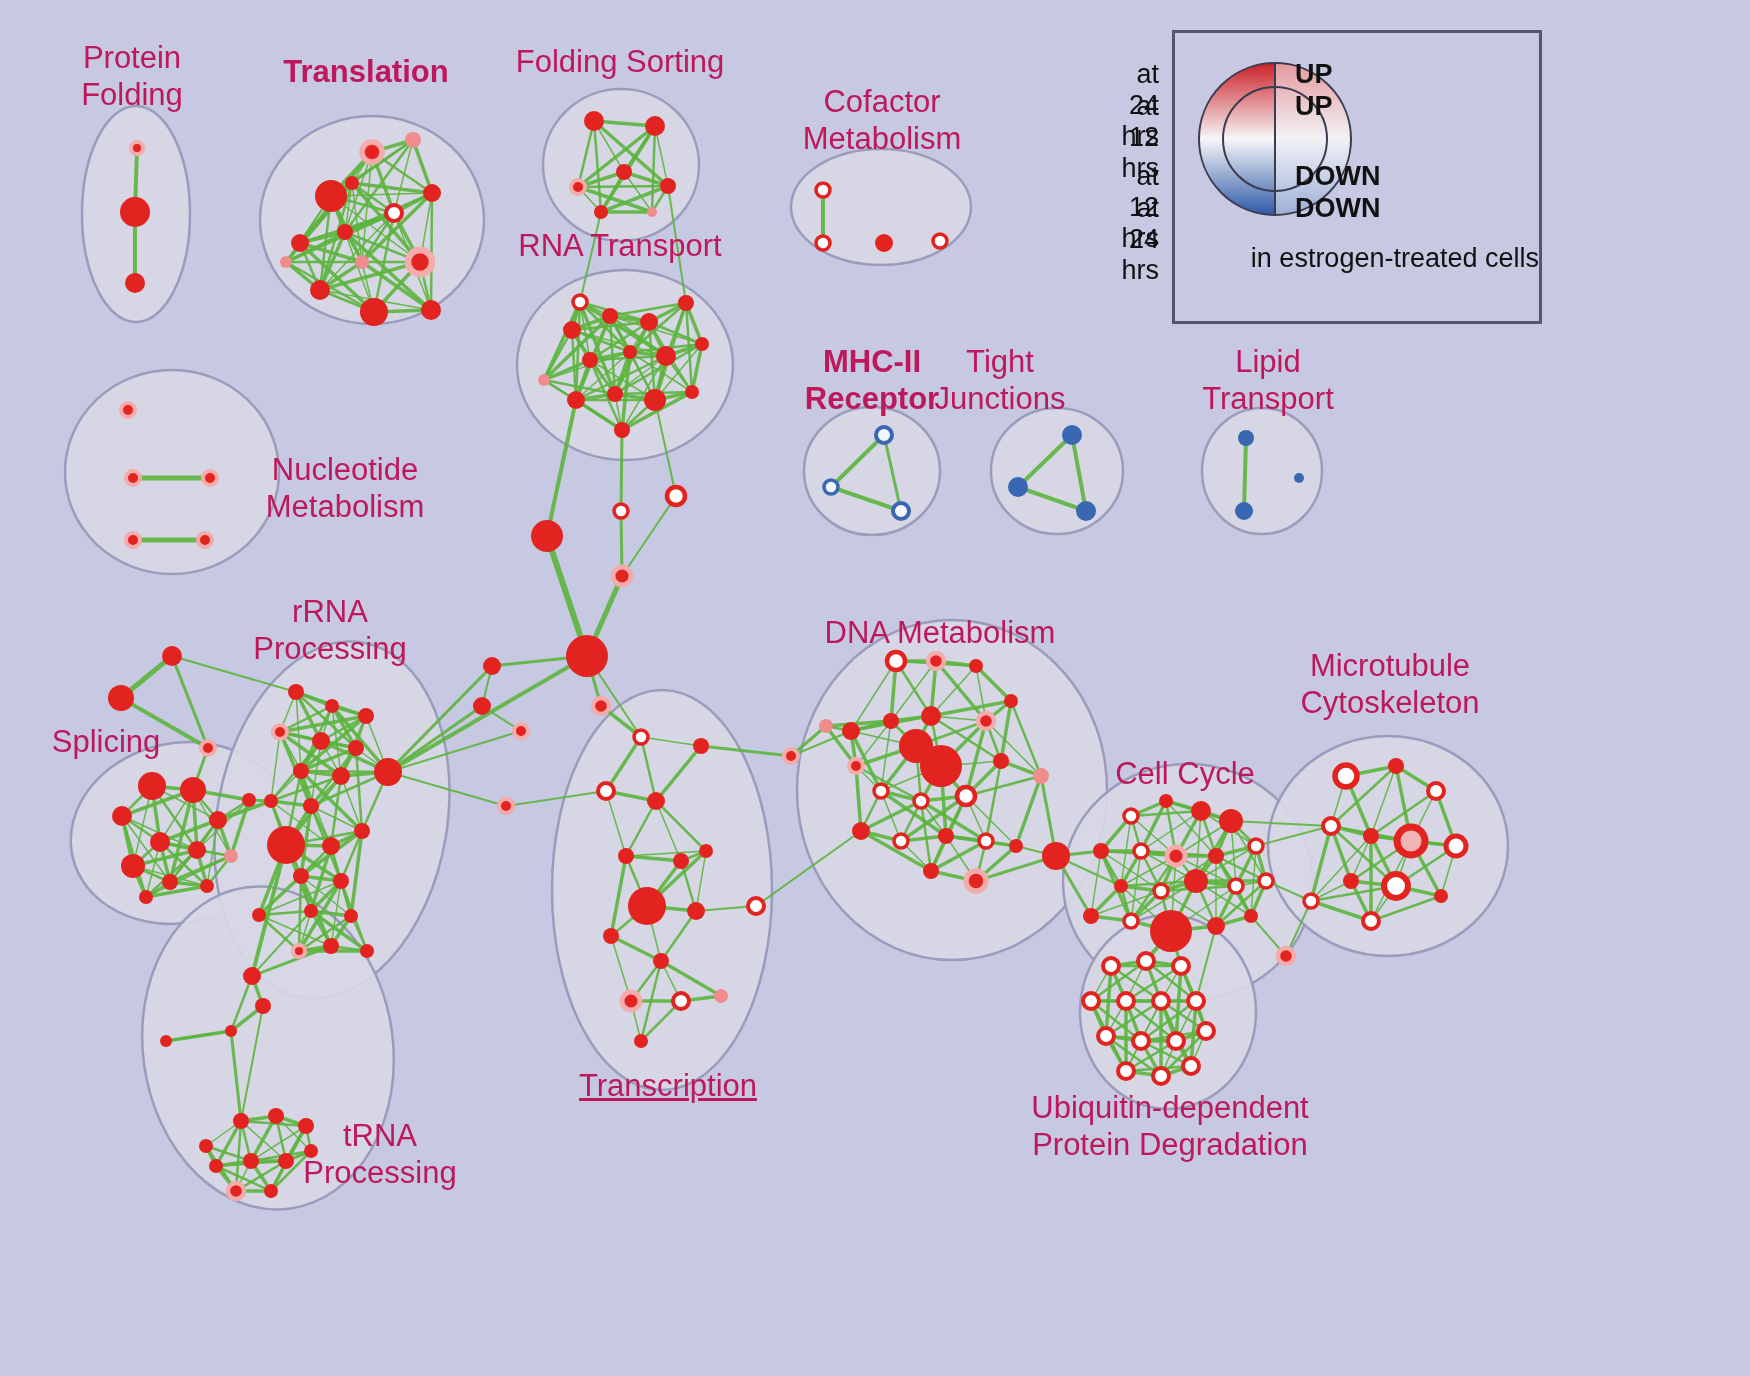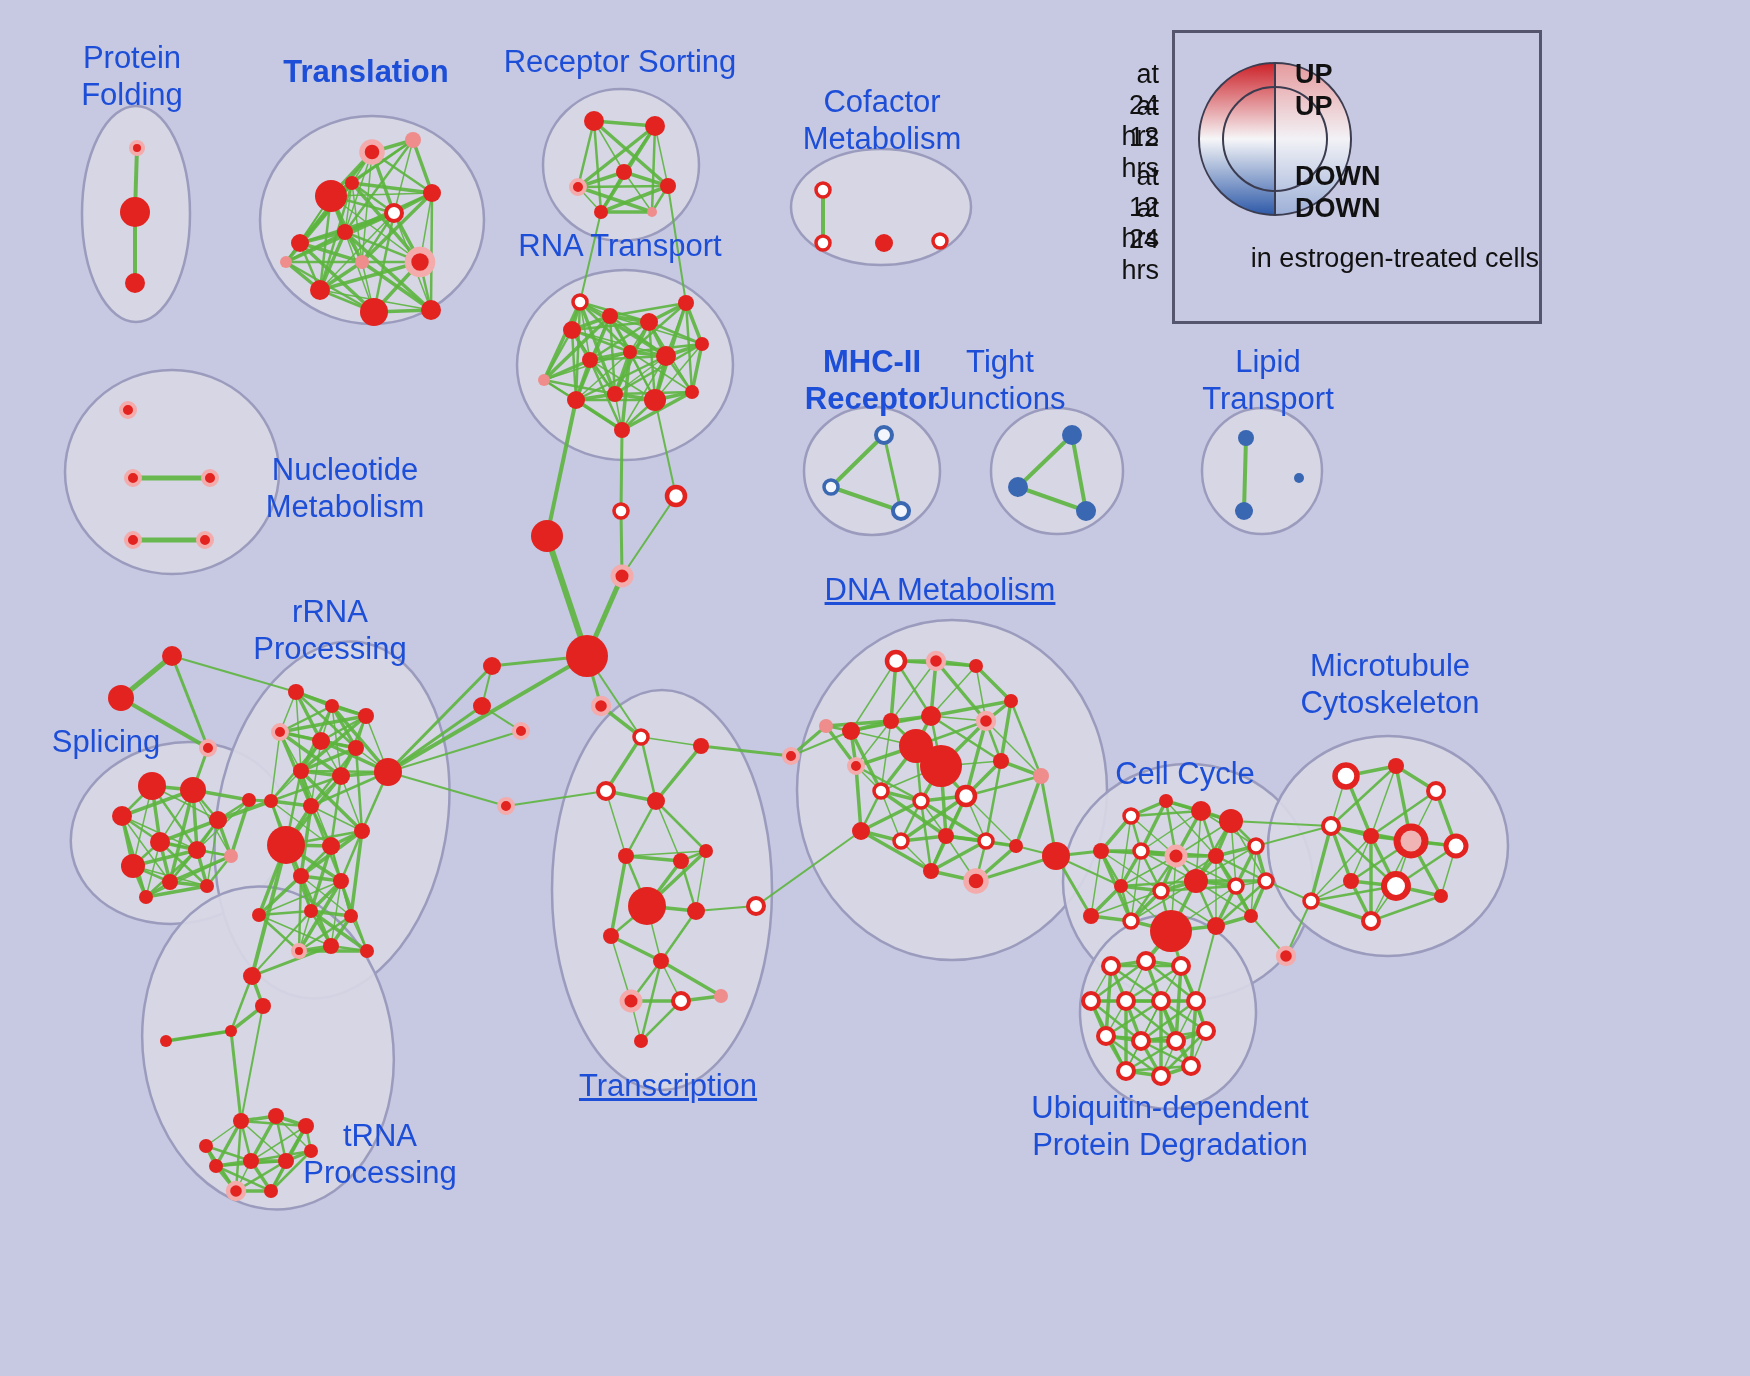--- a/index.html
+++ b/index.html
@@ -1,21 +1,21 @@
 <!DOCTYPE html>
 <html><head>
 <meta charset="utf-8">
 <style>
   html,body{margin:0;padding:0;background:#c7c8e2;}
   #stage{position:relative;width:1750px;height:1376px;background:#c7c8e2;overflow:hidden;
          font-family:"Liberation Sans",sans-serif;}
   #net{position:absolute;left:0;top:0;}
   #labels{position:absolute;left:0;top:0;width:100%;height:100%;pointer-events:none;}
   .cluster-label{position:absolute;transform:translateX(-50%);text-align:center;
-                 font-size:31px;color:#1d4ed8;line-height:1.18;white-space:pre-line;font-weight:500;}
+                 font-size:31px;color:#be185d;line-height:1.18;white-space:pre-line;font-weight:500;}
   
   #legend{position:absolute;left:1172px;top:30px;width:364px;height:288px;
           border:3px solid #55566e;background:#c7c8e2;}
   #legend-glyph{position:absolute;left:14px;top:20px;}
   .lg-row{position:absolute;font-size:27px;color:#111;}
   .lg-word{position:absolute;left:120px;font-weight:bold;}
   .lg-time{position:absolute;right:16px;text-align:right;}
   .lg-row-0{top:26px;} .lg-row-1{top:58px;} .lg-row-2{top:128px;} .lg-row-3{top:160px;}
   .lg-caption{position:absolute;width:100%;text-align:right;font-size:27px;color:#111;}
   #lg-cap1{top:210px;} #lg-cap2{top:244px;}
@@ -949,39 +949,39 @@
         <circle cx="1286" cy="956" r="8" fill="#e2231f" stroke="#f3abab" stroke-width="4.4"></circle>
         <circle cx="172" cy="656" r="10" fill="#e2231f"></circle>
         <circle cx="121" cy="698" r="13" fill="#e2231f"></circle>
         <circle cx="208" cy="748" r="7" fill="#e2231f" stroke="#f3abab" stroke-width="4"></circle>
       </g>
     </svg>
   <div id="labels">
       <div class="cluster-label" style="left: 132px; top: 40px;">Protein
 Folding</div>
       <div class="cluster-label" style="left: 366px; top: 54px; font-weight: bold;">Translation</div>
-      <div class="cluster-label" style="left: 620px; top: 44px;">Receptor Sorting</div>
+      <div class="cluster-label" style="left: 620px; top: 44px;">Folding Sorting</div>
       <div class="cluster-label" style="left: 882px; top: 84px;">Cofactor
 Metabolism</div>
       <div class="cluster-label" style="left: 620px; top: 228px;">RNA Transport</div>
       <div class="cluster-label" style="left: 345px; top: 452px;">Nucleotide
 Metabolism</div>
       <div class="cluster-label" style="left: 872px; top: 344px; font-weight: bold;">MHC-II
 Receptor</div>
       <div class="cluster-label" style="left: 1000px; top: 344px;">Tight
 Junctions</div>
       <div class="cluster-label" style="left: 1268px; top: 344px;">Lipid
 Transport</div>
       <div class="cluster-label" style="left: 106px; top: 724px;">Splicing</div>
       <div class="cluster-label" style="left: 330px; top: 594px;">rRNA
 Processing</div>
       <div class="cluster-label" style="left: 380px; top: 1118px;">tRNA
 Processing</div>
       <div class="cluster-label" style="left: 668px; top: 1068px; text-decoration: underline;">Transcription</div>
-      <div class="cluster-label" style="left: 940px; top: 572px; text-decoration: underline;">DNA Metabolism</div>
+      <div class="cluster-label" style="left: 940px; top: 615px;">DNA Metabolism</div>
       <div class="cluster-label" style="left: 1185px; top: 756px;">Cell Cycle</div>
       <div class="cluster-label" style="left: 1390px; top: 648px;">Microtubule
 Cytoskeleton</div>
       <div class="cluster-label" style="left: 1170px; top: 1090px;">Ubiquitin-dependent
 Protein Degradation</div>
     </div>
 
   <div id="legend">
     <svg id="legend-glyph" width="172" height="172" viewBox="0 0 172 172">
       <defs>

